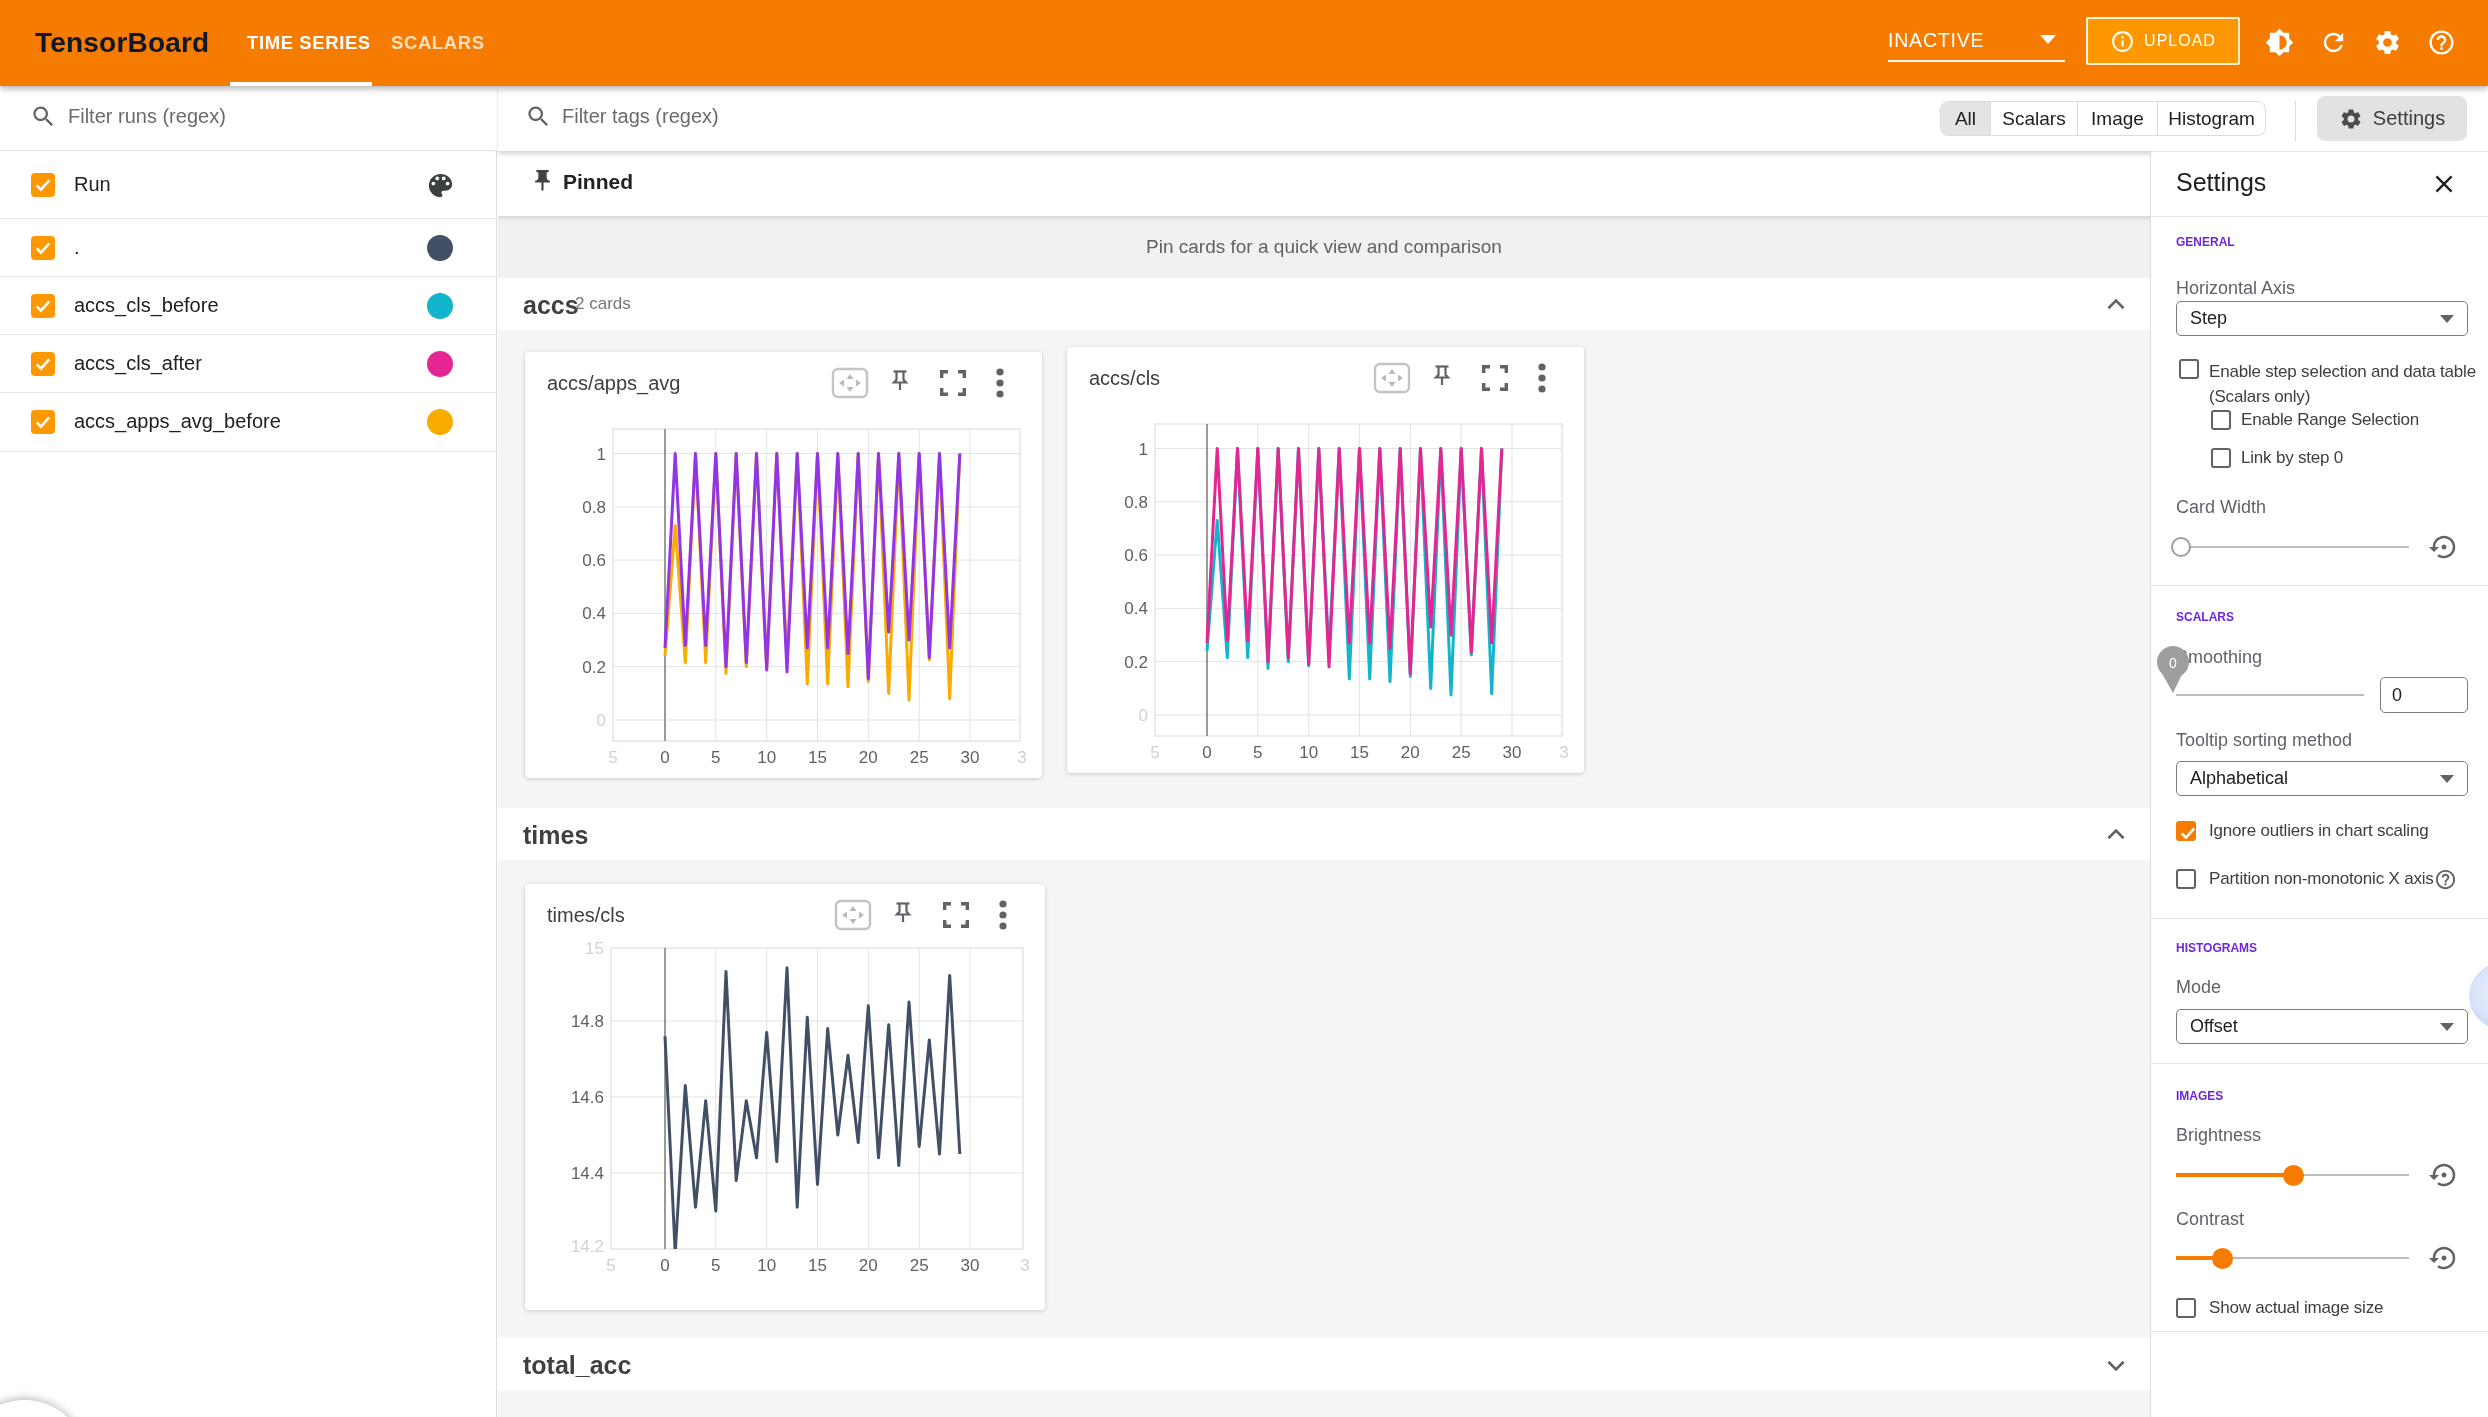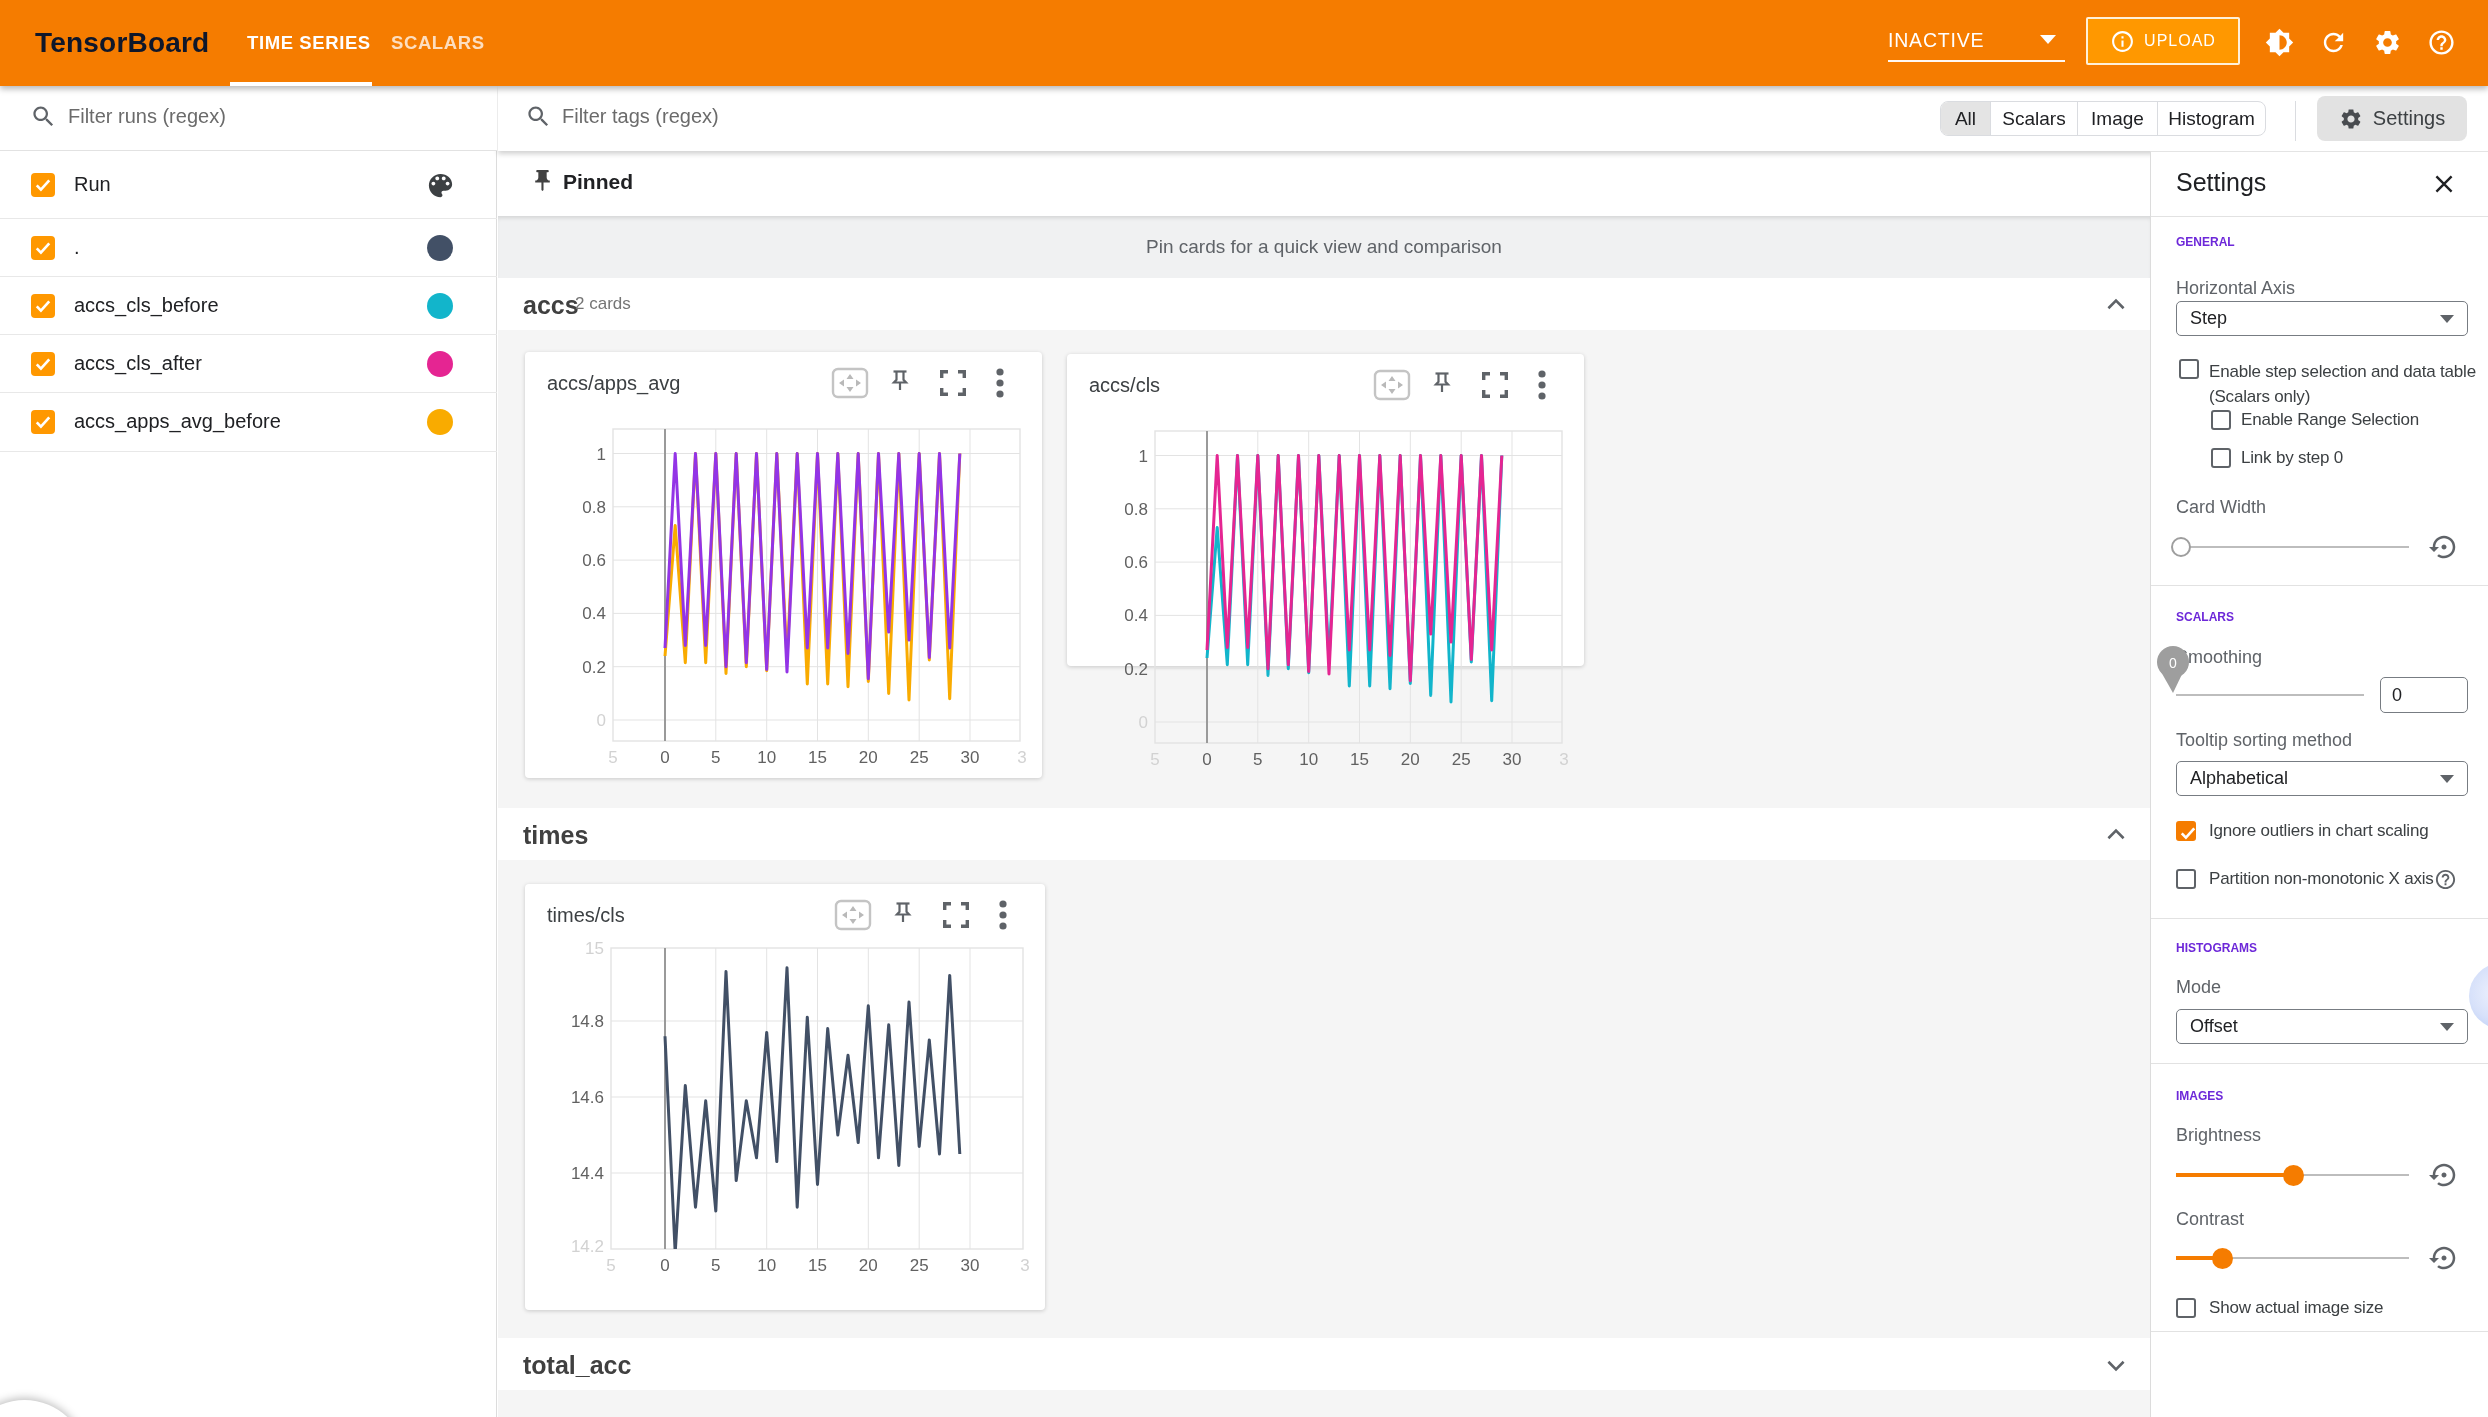--- a/index.html
+++ b/index.html
@@ -41,21 +41,21 @@
 #pinmsg div{text-align:center;line-height:62px;font-size:19px;color:#5f6368}
 .sechead{position:absolute;left:0;width:1652px;height:52px;background:#fff}
 .sechead b{position:absolute;left:25px;top:13px;font-size:25px;color:#404040}
 .sechead .cnt{position:absolute;left:77px;top:16px;font-size:17px;color:#757575}
 .sechead svg{position:absolute;left:1605px;top:14px}
 #sec-accs{top:127px}
 #sec-times{top:657px}
 #sec-total{top:1187px}
 .card{position:absolute;background:#fff;border-radius:4px;box-shadow:0 1px 4px rgba(0,0,0,.18)}
 #card1{left:27px;top:201px;width:517px;height:426px}
-#card2{left:569px;top:203px;width:517px;height:312px}
+#card2{left:569px;top:196px;width:517px;height:426px}
 #card3{left:27px;top:733px;width:520px;height:426px}
 .cardtitle{position:absolute;left:22px;top:20px;font-size:20px;color:#3c4043}
 .chart{position:absolute;left:0;top:0}
 .ax{font-family:"Liberation Sans",sans-serif;font-size:17px;fill:#616161}
 .axf{fill:#d2d2d2}
 .cicons{position:absolute;top:13px;right:14px;width:200px;height:36px}
 
 #panel{position:absolute;left:2150px;top:151px;width:338px;height:1266px;background:#fff;border-left:1px solid #dcdcdc;border-top:1px solid #e4e4e4;z-index:25}
 #panel .pad{position:absolute;left:25px}
 .ptitle{font-size:25px;color:#202124}

